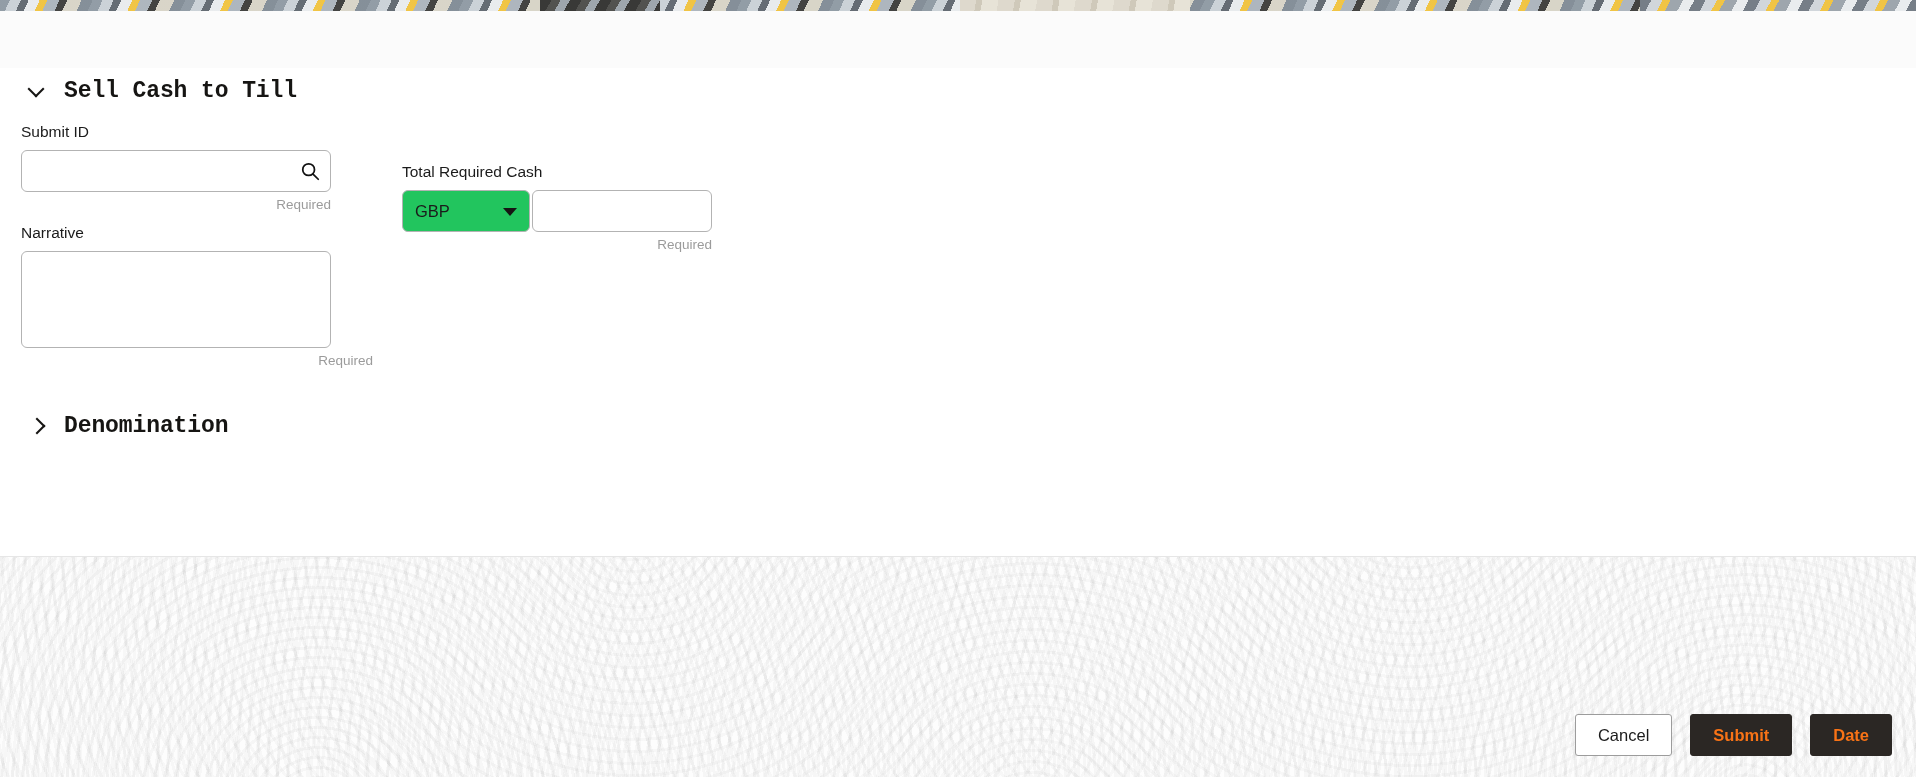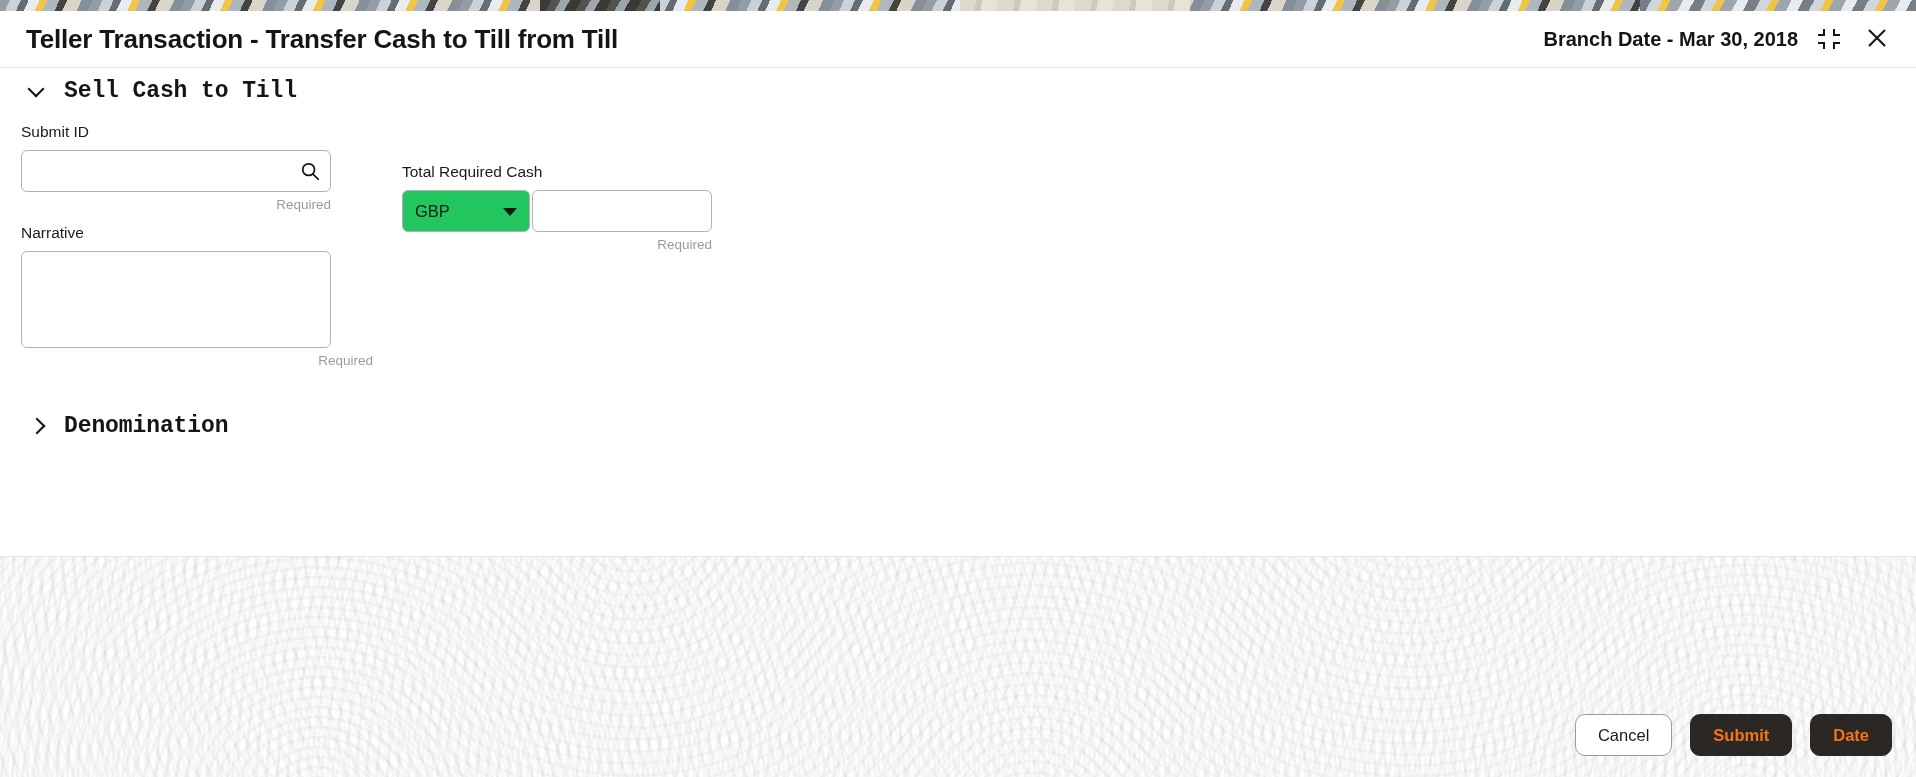--- a/index.html
+++ b/index.html
@@ -319,21 +319,21 @@
     right: 24px;
     bottom: 21px;
     display: flex;
     align-items: center;
     gap: 18px;
     z-index: 4;
   }
   .btn {
     font-family: "Liberation Sans", sans-serif;
     font-size: 16.5px;
-    border-radius: 10px;
+    border-radius: 3px;
     height: 42px;
     padding: 0 22px;
     cursor: pointer;
     white-space: nowrap;
   }
   .btn-outline {
     background: #ffffff;
     color: #1b1b1b;
     border: 1px solid #9c9c9c;
     font-weight: 400;
@@ -349,41 +349,20 @@
 <body>
 
 <div class="app">
 
   <div class="top-strip">
     <div class="seg-b"></div>
     <div class="seg-a"></div>
     <div class="seg-c"></div>
   </div>
 
-  <div class="titlebar">
-    <div class="window-title">Teller Transaction - Transfer Cash to Till from Till</div>
-    <div class="title-right">
-      <div class="branch-date">Branch Date - Mar 30, 2018</div>
-      <button class="icon-btn">
-        <span class="minimize-icon">
-          <i class="tl"></i>
-            <i class="tr"></i>
-            <i class="bl"></i>
-            <i class="br"></i>
-        </span>
-      </button>
-      <button class="icon-btn">
-        <span>
-          <svg width="24" height="24" viewBox="0 0 24 24" aria-hidden="true">
-            <path d="M4 4 L20 20 M20 4 L4 20" stroke="#161513" stroke-width="2.1" fill="none"></path>
-          </svg>
-        </span>
-      </button>
-    </div>
-  </div>
 
   <div class="panel">
 
     <div class="section-head head-sell">
       <span class="chev"></span>
       <span class="section-title">Sell Cash to Till</span>
     </div>
 
     <div class="f-teller">
       <label class="field-label">Submit ID</label>

